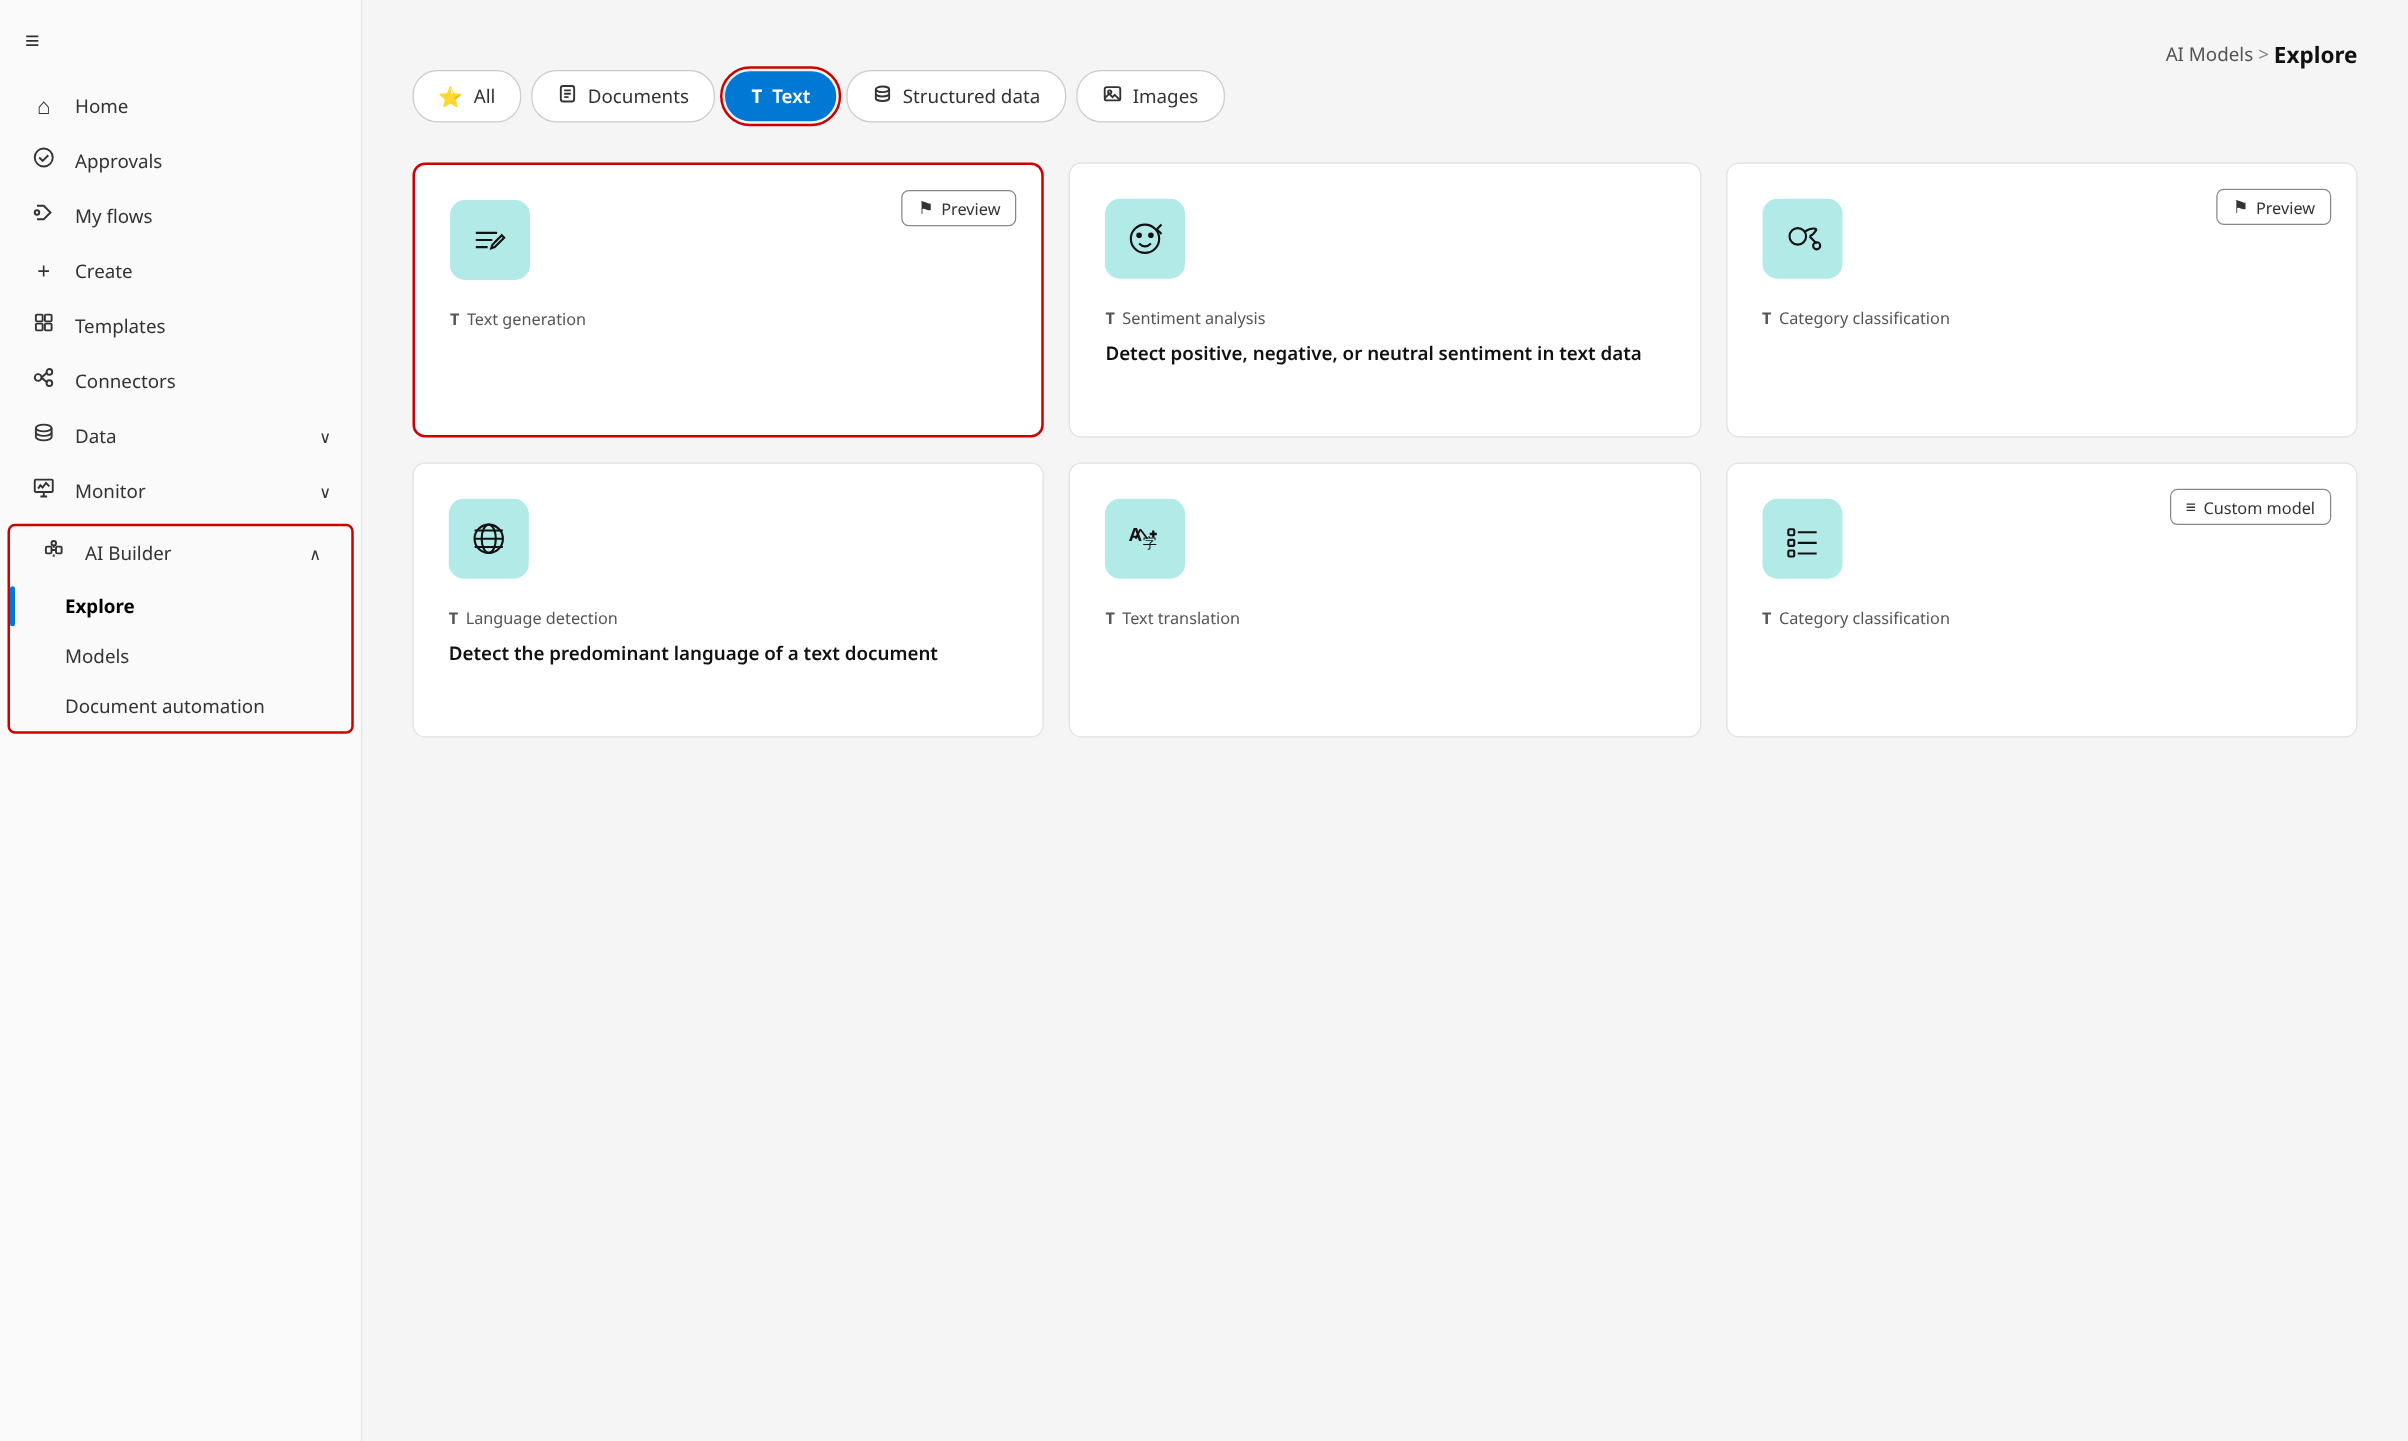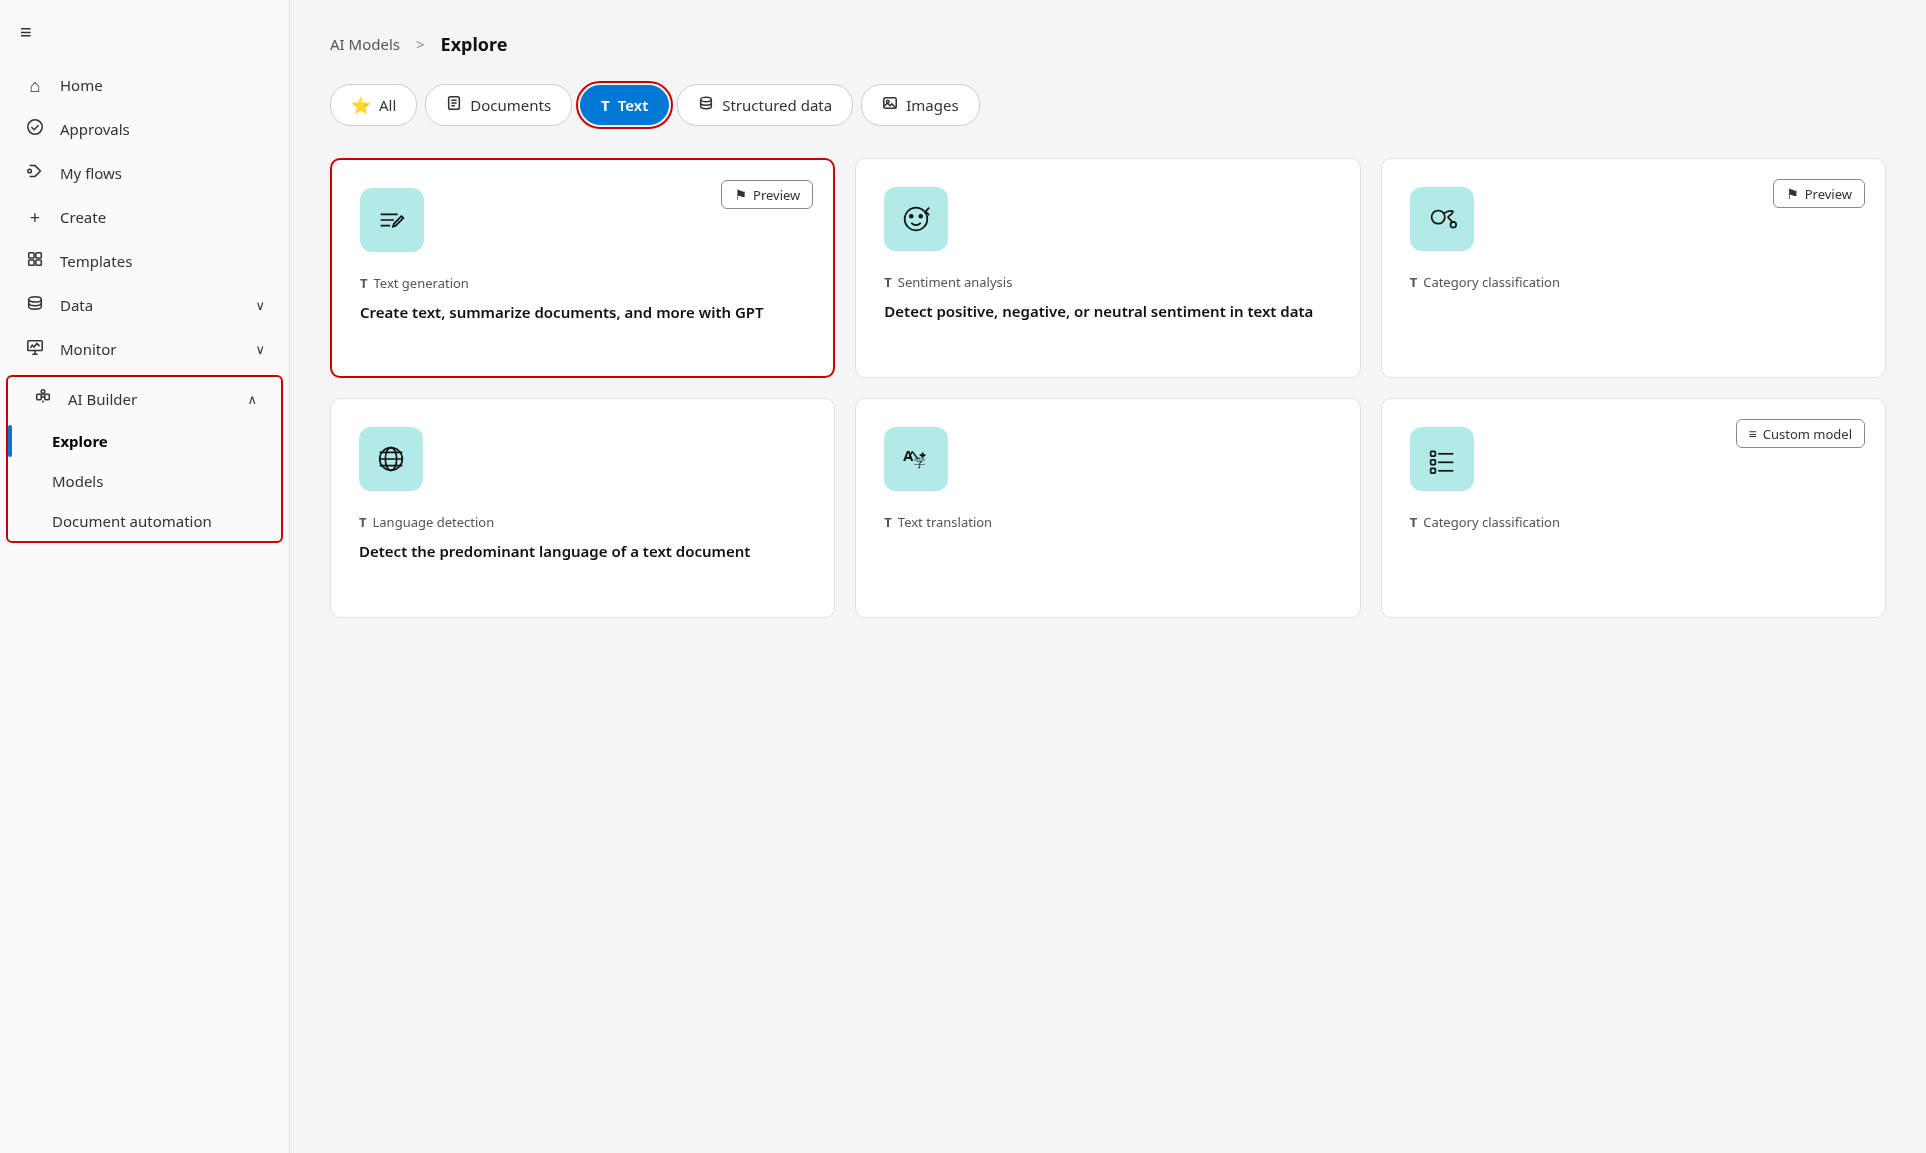--- a/index.html
+++ b/index.html
@@ -69,24 +69,24 @@
       overflow-y: auto;
     }
     .main-inner {
       padding: 32px 40px;
     }
 
     
     .breadcrumb {
       display: flex;
       align-items: center;
-      gap: 16px;
+      gap: 4px;
       font-size: 15px;
       color: #555;
-      margin-bottom: 28px;
+      justify-content: flex-end;
     }
     .breadcrumb .bc-separator { color: #888; }
     .breadcrumb .bc-current { font-weight: 700; font-size: 18px; color: #111; }
     .breadcrumb .bc-parent { color: #555; }
 
     
     .tabs {
       display: flex;
       align-items: center;
       gap: 8px;
@@ -228,20 +228,31 @@
         <svg viewBox="0 0 20 20" width="18" height="18" fill="none" stroke="currentColor" stroke-width="1.7">
           <rect x="3" y="3" width="6" height="6" rx="1"></rect>
           <rect x="11" y="3" width="6" height="6" rx="1"></rect>
           <rect x="3" y="11" width="6" height="6" rx="1"></rect>
           <rect x="11" y="11" width="6" height="6" rx="1"></rect>
         </svg>
       </span>
       <span>Templates</span>
     </div>
 
+    <div class="nav-item">
+      <span class="icon">
+        <svg viewBox="0 0 20 20" width="18" height="18" fill="none" stroke="currentColor" stroke-width="1.7">
+          <circle cx="5" cy="10" r="3"></circle>
+          <circle cx="15" cy="5" r="2.5"></circle>
+          <circle cx="15" cy="15" r="2.5"></circle>
+          <path d="M8 10 L13 5.5M8 10 L13 14.5"></path>
+        </svg>
+      </span>
+      <span>Connectors</span>
+    </div>
 
     <div class="nav-item">
       <span class="icon">
         <svg viewBox="0 0 20 20" width="18" height="18" fill="none" stroke="currentColor" stroke-width="1.7">
           <ellipse cx="10" cy="6" rx="7" ry="3"></ellipse>
           <path d="M3 6v4c0 1.66 3.13 3 7 3s7-1.34 7-3V6"></path>
           <path d="M3 10v4c0 1.66 3.13 3 7 3s7-1.34 7-3v-4"></path>
         </svg>
       </span>
       <span>Data</span>
@@ -347,21 +358,20 @@
           </svg>
         </div>
         <div class="card-badge">
           <span class="badge-icon">⚑</span>
           <span>Preview</span>
         </div>
         <div class="card-type">
           <span class="type-icon" style="font-weight:700;">T</span>
           <span>Text generation</span>
         </div>
-        <div class="card-title">Create text, summarize documents, and more with GPT</div>
       </div>
 
       <div class="card">
         <div class="card-icon-wrap">
           <svg viewBox="0 0 36 36" width="34" height="34" fill="none" stroke="#111" stroke-width="2">
             <circle cx="18" cy="18" r="12"></circle>
             <circle cx="13" cy="15" r="1.5" fill="#111"></circle>
             <circle cx="23" cy="15" r="1.5" fill="#111"></circle>
             <path d="M13 22 Q18 27 23 22"></path>
             <path d="M28 10 l4-4M32 14 l-4-4"></path>

